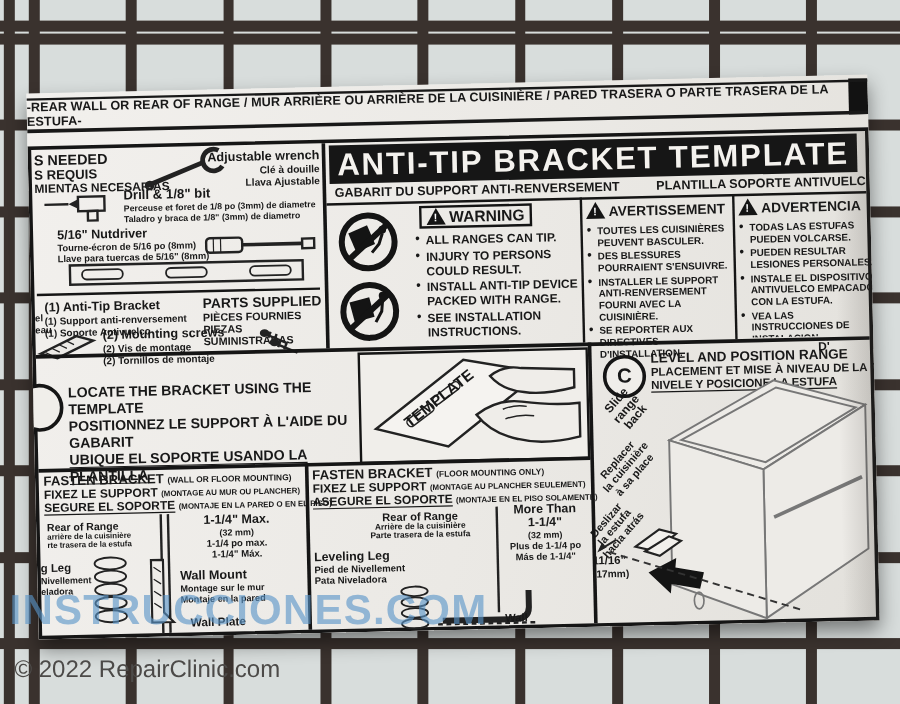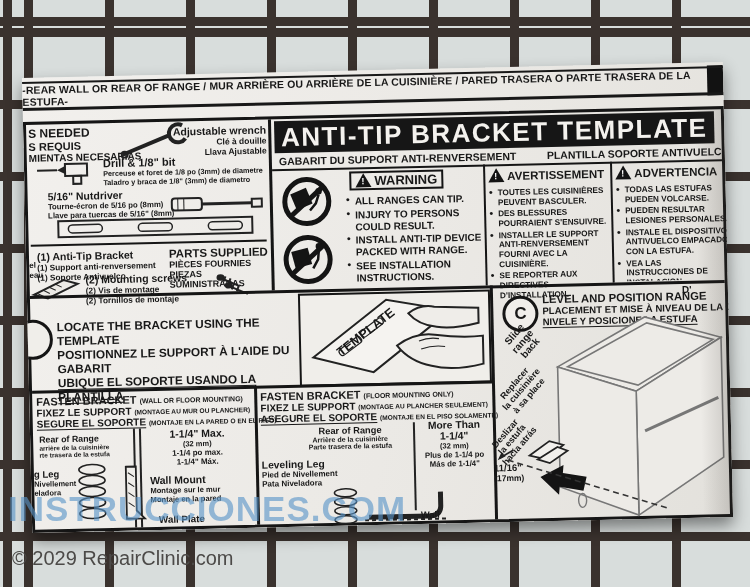--- a/index.html
+++ b/index.html
@@ -374,13 +374,13 @@
       <div class="l3" style="font-size:7.8px;">Plus de 1-1/4 po</div>
       <div class="l3" style="font-size:7.8px;">Más de 1-1/4"</div>
     </div>
     <div class="abs b" style="left:386px;top:394px;font-size:9.3px;">Wall</div>
 
     <div class="abs" style="left:668px;top:0;width:33px;height:455px;background:linear-gradient(to right,rgba(60,55,50,0) 0%,rgba(60,55,50,.22) 100%);z-index:4;"></div>
   </div>
 </div>
 
 <div id="watermark">INSTRUCCIONES.COM</div>
-<div id="copyright">© 2029 RepairClinic.com</div>
+<div id="copyright">© 2022 RepairClinic.com</div>
 
 </body></html>

